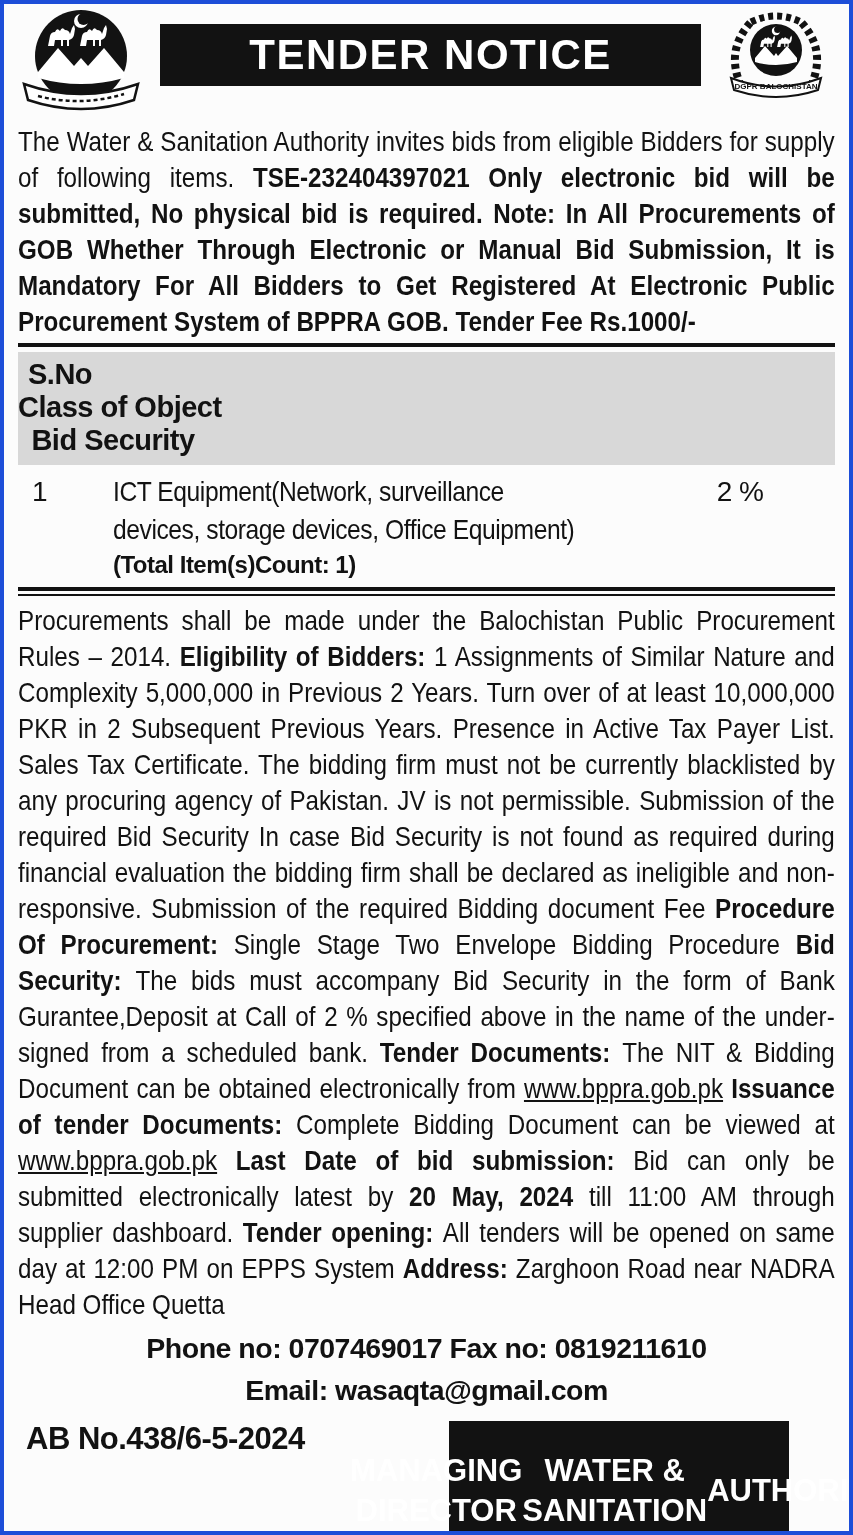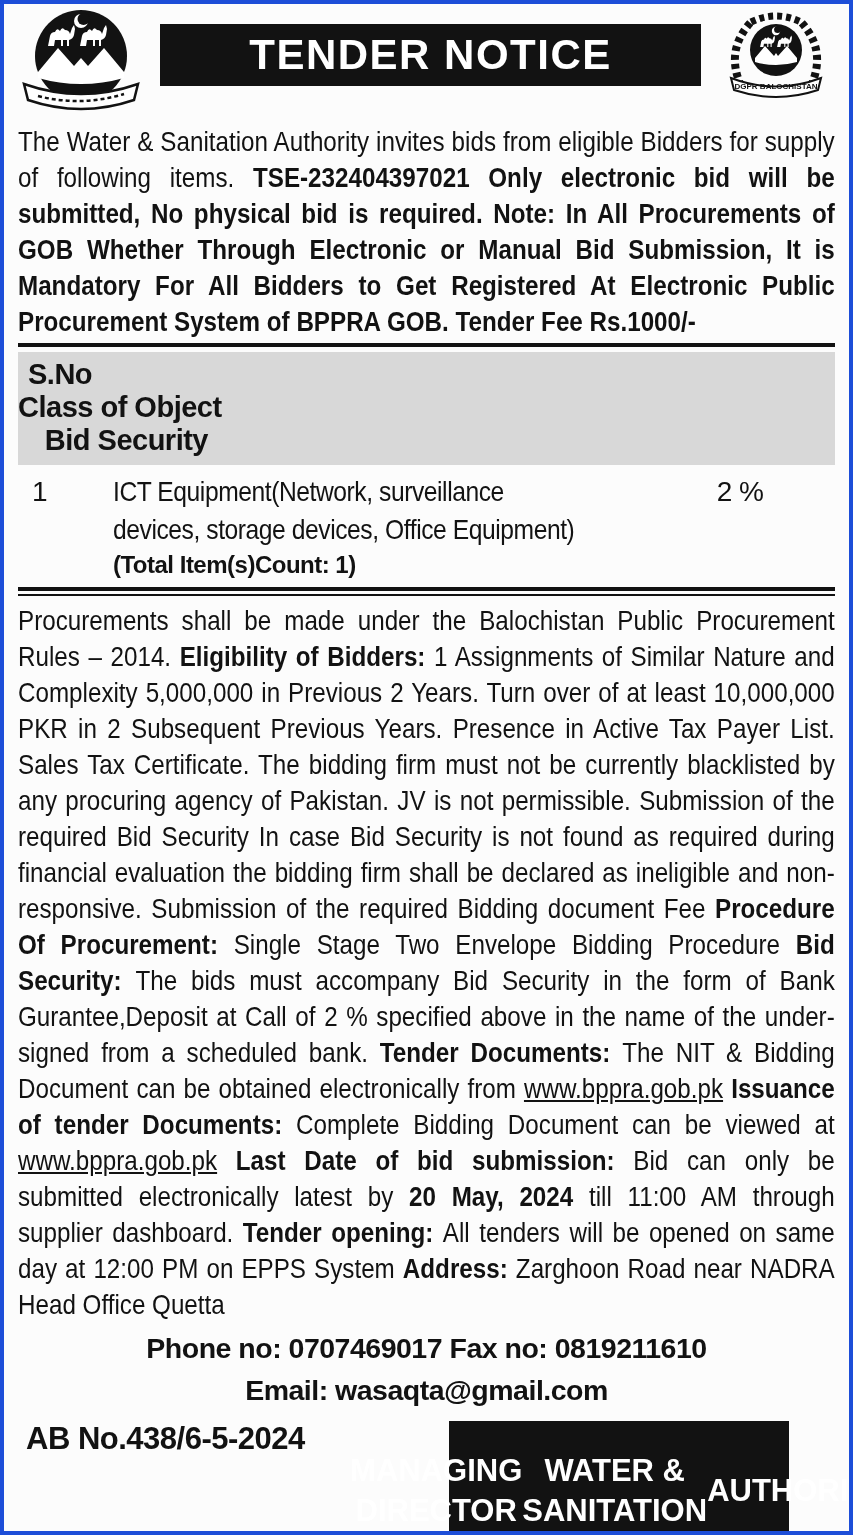--- a/index.html
+++ b/index.html
@@ -30,21 +30,21 @@
   .para { font-size:27.5px; line-height:36px; text-align:justify; }
   .para .b { font-weight:bold; }
   .para .u { text-decoration:underline; }
 
   .rule { border-top:4px solid #121212; margin-top:3px; }
 
   
   .tbl-head { display:flex; background:#d8d8d8; font-weight:bold; font-size:29px; padding:6px 0 8px; margin-top:5px; letter-spacing:-0.5px;flex-direction:column; }
   .col-sno  { width:95px;  padding-left:10px; }
   .col-class{ flex:1; }
-  .col-bid  { width:190px; text-align:right; }
+  .col-bid  { width:190px; text-align:center; }
   .tbl-row  { display:flex; font-size:28px; line-height:38px; margin-top:8px; letter-spacing:-0.5px; }
   .row-sno  { width:95px; padding-left:14px; }
   .row-class{ flex:1; }
   .row-bid  { width:190px; text-align:center; }
   .total-line { font-weight:bold; font-size:24px; padding-left:95px; margin:2px 0 8px; letter-spacing:-0.5px; }
   .dbl-rule { border-top:4px solid #121212; border-bottom:2px solid #121212; height:9px; }
 
   .body-para { margin-top:7px; }
 
   .center-line { text-align:center; font-weight:bold; font-size:28.5px; margin-top:9px; letter-spacing:-0.5px; }

